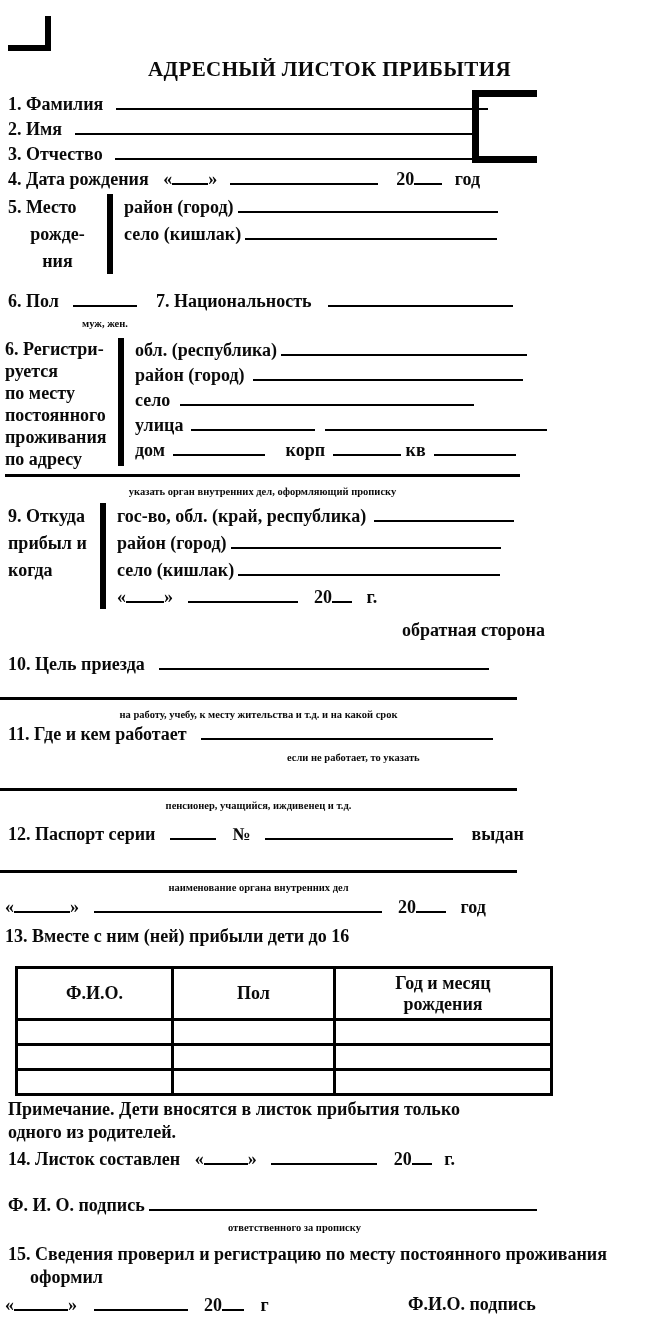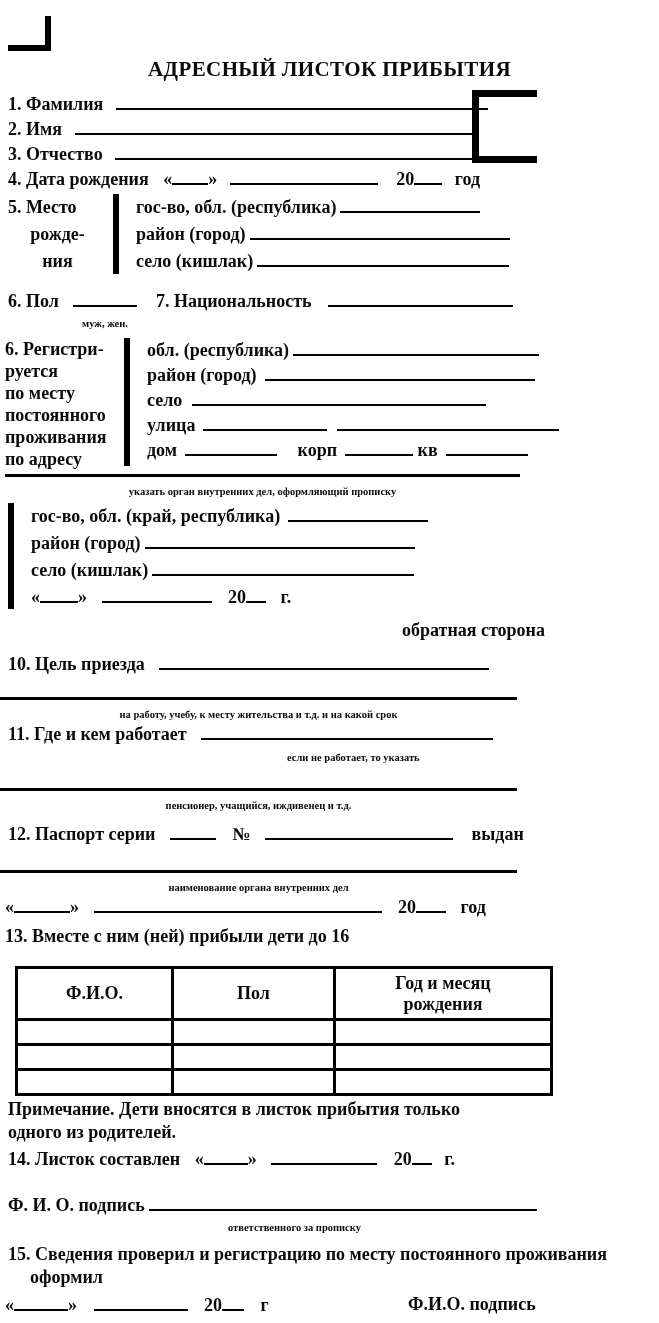--- a/index.html
+++ b/index.html
@@ -11,21 +11,21 @@
   }
   .abs { position:absolute; }
   .row { white-space:nowrap; }
   .u { display:inline-block; border-bottom:2px solid #000; height:0.95em; vertical-align:baseline; }
   .cap { font-size:10.5px; line-height:13px; }
   .title { font-size:21px; letter-spacing:0.4px; text-align:center; }
   .corner { position:absolute; left:8px; top:16px; width:43px; height:35px;
             border-right:6px solid #000; border-bottom:6px solid #000; }
   .bracket { position:absolute; left:472px; top:90px; width:65px; height:73px;
              border-left:7px solid #000; border-top:7px solid #000; border-bottom:7px solid #000; }
-  .sec { display:flex; align-items:flex-start;gap:6px; }
+  .sec { display:flex; align-items:flex-start; }
   .vbar { width:6px; background:#000; flex:0 0 auto; }
   .lbl div { white-space:nowrap; }
   .fields { padding-left:11px; }
   .frow { white-space:nowrap; }
   .s5 .lbl { width:99px; } .s5 .lbl div { line-height:27px; }
   .s5 .frow { line-height:27px; } .s5 .vbar { height:80px; }
   .s8 .lbl { width:113px; } .s8 .lbl div { line-height:22px; }
   .s8 .frow { line-height:25px; } .s8 .vbar { height:128px; }
   .s9 .lbl { width:92px; } .s9 .lbl div { line-height:27px; }
   .s9 .frow { line-height:27px; } .s9 .vbar { height:106px; }
@@ -73,21 +73,20 @@
   </div>
 
   <div class="abs sec s5" style="top:194px;left:8px">
     <div class="lbl">
       <div>5. Место</div>
       <div style="text-align:center">рожде-</div>
       <div style="text-align:center">ния</div>
     </div>
     <div class="vbar"></div>
     <div class="fields">
-      <div class="frow"><span>гос-во, обл. (республика)</span><span class="u" style="width:140px;margin-left:4px"></span></div>
       <div class="frow"><span>район (город)</span><span class="u" style="width:260px;margin-left:4px"></span></div>
       <div class="frow"><span>село (кишлак)</span><span class="u" style="width:252px;margin-left:4px"></span></div>
     </div>
   </div>
 
   <div class="abs row" style="top:290px;left:8px">
     <span>6. Пол</span>
     <span class="u" style="width:64px;margin-left:10px"></span>
     <span style="margin-left:14px">7. Национальность</span>
     <span class="u" style="width:185px;margin-left:12px"></span>
@@ -115,20 +114,25 @@
         <span style="">кв</span><span class="u" style="width:82px;margin-left:8px"></span>
       </div>
     </div>
   </div>
 
   <div class="abs ruleblock" style="top:474px;left:5px;width:515px">
     <span class="cap">указать орган внутренних дел, оформляющий прописку</span>
   </div>
 
   <div class="abs sec s9" style="top:503px;left:8px">
+    <div class="lbl">
+      <div>9. Откуда</div>
+      <div>прибыл и</div>
+      <div>когда</div>
+    </div>
     <div class="vbar"></div>
     <div class="fields">
       <div class="frow"><span>гос-во, обл. (край, республика)</span><span class="u" style="width:140px;margin-left:8px"></span></div>
       <div class="frow"><span>район (город)</span><span class="u" style="width:270px;margin-left:4px"></span></div>
       <div class="frow"><span>село (кишлак)</span><span class="u" style="width:262px;margin-left:4px"></span></div>
       <div class="frow">
         <span>«</span><span class="u" style="width:38px"></span><span>»</span>
         <span class="u" style="width:110px;margin-left:10px"></span>
         <span style="margin-left:12px">20</span><span class="u" style="width:20px"></span>
         <span style="margin-left:10px">г.</span>

